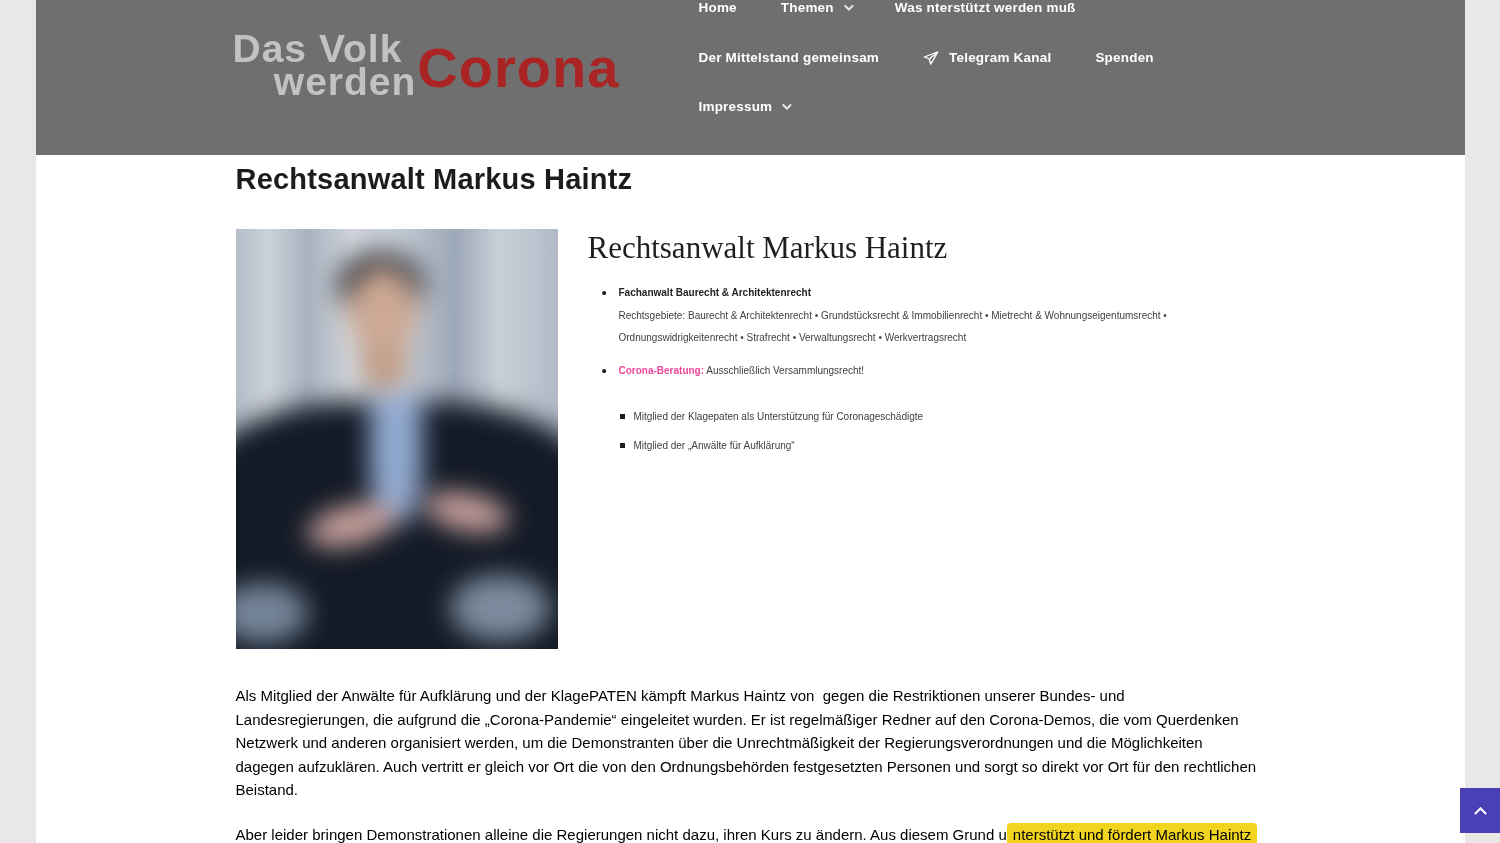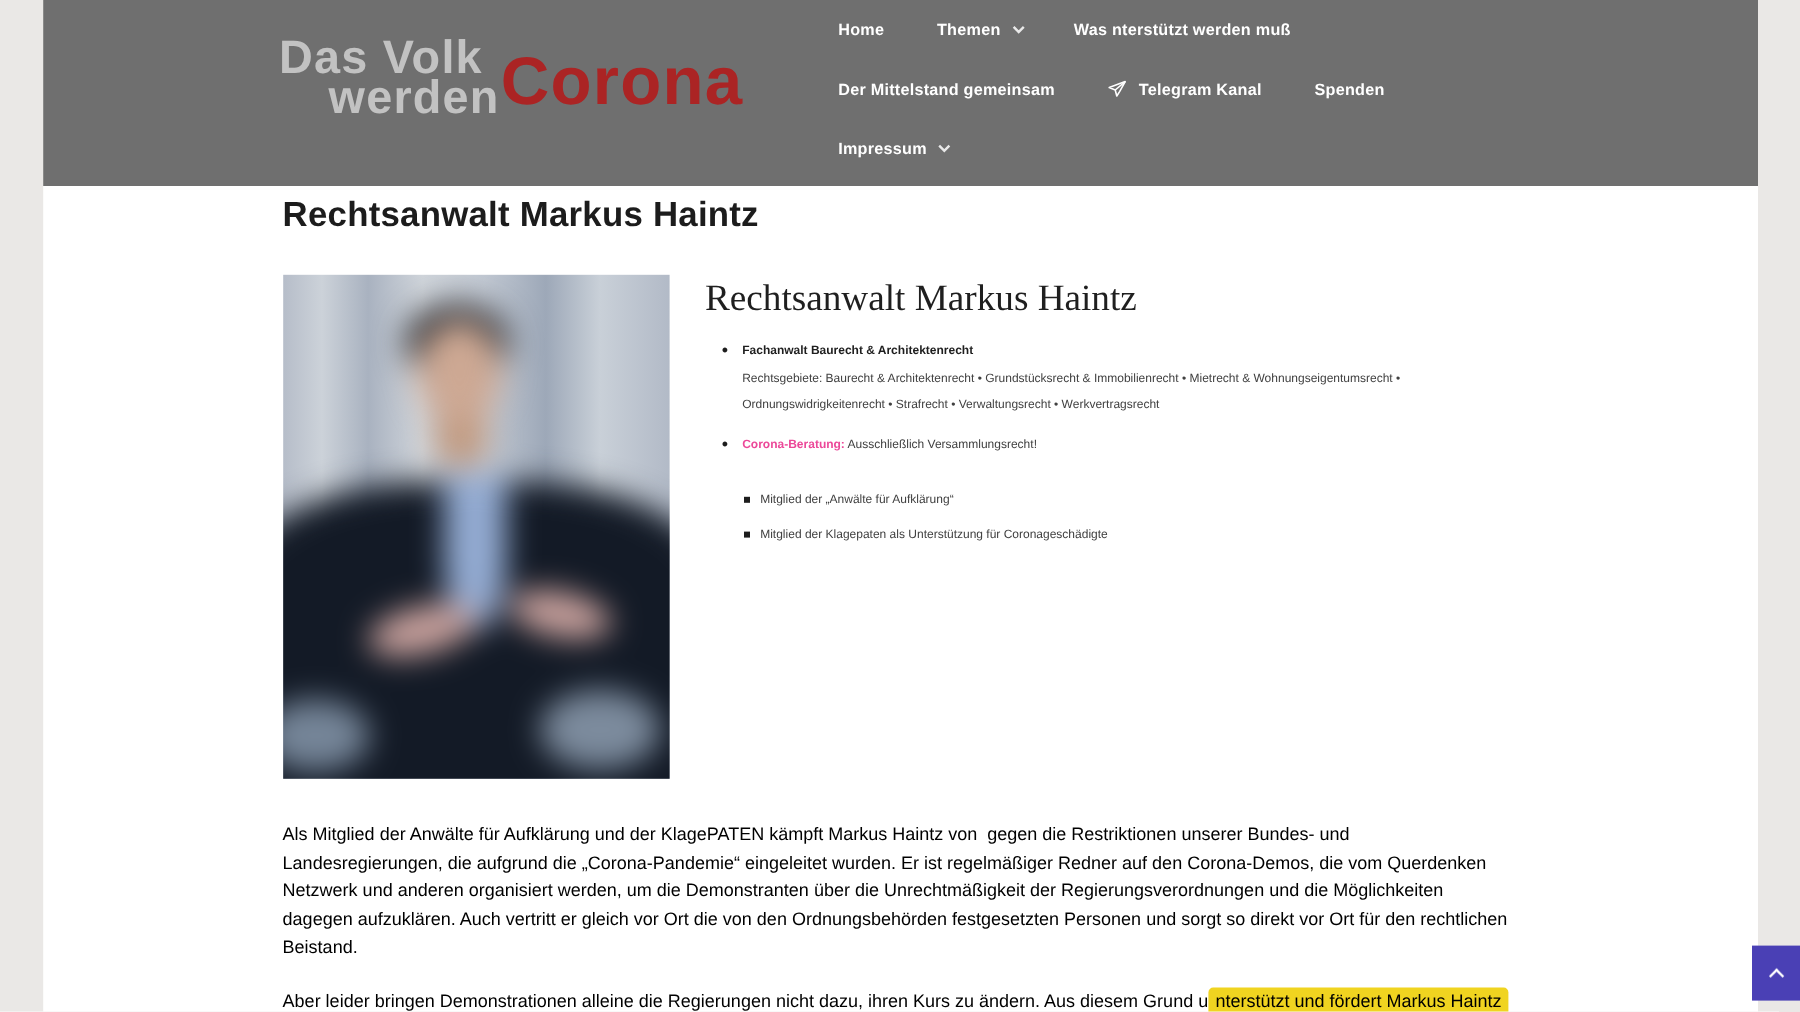--- a/index.html
+++ b/index.html
@@ -53,21 +53,21 @@
   
   .main-nav {
     position: absolute;
     left: 663px;
     top: 0;
     width: 760px;
   }
   .nav-row {
     height: 49.5px;
     display: flex;
-    align-items: center;
+    align-items: flex-start;
     gap: 44px;
   }
   .nav-item {
     color: #ffffff;
     font-size: 13.5px;
     font-weight: bold;
     letter-spacing: 0.2px;
     text-decoration: none;
     display: inline-flex;
     align-items: center;
@@ -274,22 +274,22 @@
         <h2 class="profile-heading">Rechtsanwalt Markus Haintz</h2>
         <ul class="main-list">
           <li>
             <span class="li-title">Fachanwalt Baurecht &amp; Architektenrecht</span>
             <span>Rechtsgebiete: Baurecht &amp; Architektenrecht • Grundstücksrecht &amp; Immobilienrecht • Mietrecht &amp; Wohnungseigentumsrecht • Ordnungswidrigkeitenrecht • Strafrecht • Verwaltungsrecht • Werkvertragsrecht</span>
           </li>
           <li>
             <span class="red-label">Corona-Beratung:</span>
             <span>Ausschließlich Versammlungsrecht!</span>
             <ul class="sub-list">
+              <li>Mitglied der Klagepaten als Unterstützung für Coronageschädigte</li>
               <li>Mitglied der „Anwälte für Aufklärung“</li>
-              <li>Mitglied der Klagepaten als Unterstützung für Coronageschädigte</li>
             </ul>
           </li>
         </ul>
       </div>
     </section>
 
     <div class="body-copy">
       <p class="p1">Als Mitglied der Anwälte für Aufklärung und der KlagePATEN kämpft Markus Haintz von &nbsp;gegen die Restriktionen unserer Bundes- und Landesregierungen, die aufgrund die „Corona-Pandemie“ eingeleitet wurden. Er ist regelmäßiger Redner auf den Corona-Demos, die vom Querdenken Netzwerk und anderen organisiert werden, um die Demonstranten über die Unrechtmäßigkeit der Regierungsverordnungen und die Möglichkeiten dagegen aufzuklären. Auch vertritt er gleich vor Ort die von den Ordnungsbehörden festgesetzten Personen und sorgt so direkt vor Ort für den rechtlichen Beistand.</p>
       <p class="p2"><span>Aber leider bringen Demonstrationen alleine die Regierungen nicht dazu, ihren Kurs zu ändern. Aus diesem Grund u</span><mark class="hl">nterstützt und fördert Markus Haintz</mark><br></p>
     </div>

